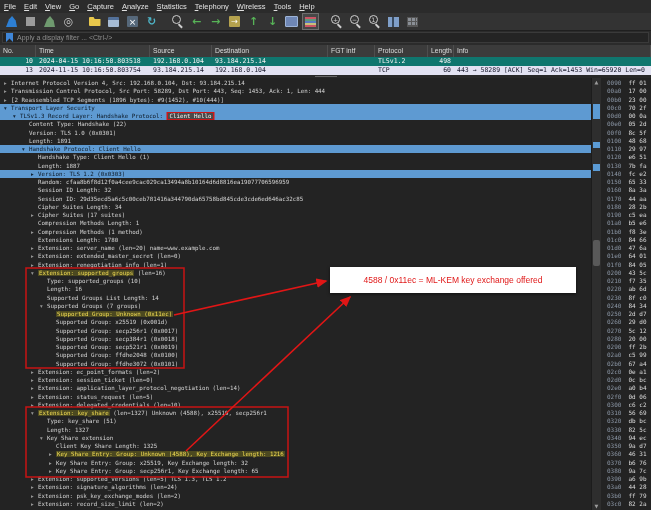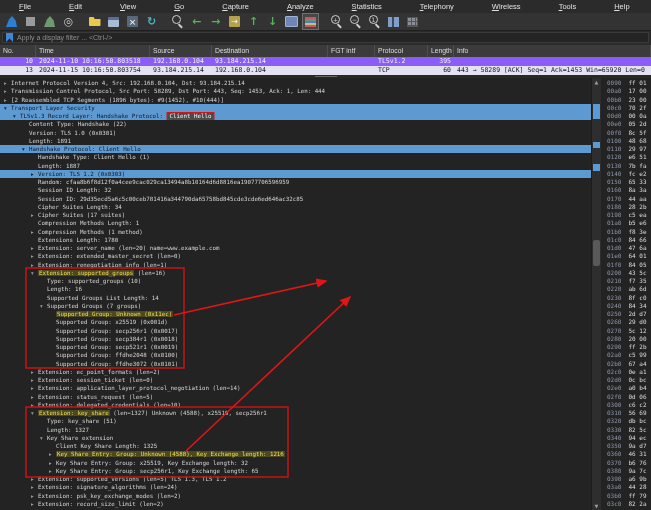--- a/index.html
+++ b/index.html
@@ -2,21 +2,21 @@
 <html><head>
 <meta charset="utf-8">
 <style>
   html,body{margin:0;padding:0;background:#1a1a1a;}
   .app{position:relative;width:651px;height:510px;overflow:hidden;background:#242424;
        font-family:"DejaVu Sans Mono",monospace;cursor:default;-webkit-user-select:none;user-select:none;}
 
   
   .menubar{position:absolute;left:0;top:0;width:651px;height:13px;background:#2b2b2b;
            display:flex;align-items:center;font:7.5px "Liberation Sans",sans-serif;color:#e0e0e0;}
-  .mitem{padding:0 19px;line-height:13px;}
+  .mitem{padding:0 4px;line-height:13px;}
   .mitem u{text-decoration:underline;}
 
   
   .toolbar{position:absolute;left:0;top:13px;width:651px;height:18px;background:#333;
            border-bottom:1px solid #1f1f1f;display:flex;align-items:center;padding-left:2px;box-sizing:border-box;}
   .tbi{width:15px;height:15px;margin:0 2px;display:inline-flex;align-items:center;justify-content:center;
        position:relative;font-family:"DejaVu Sans",sans-serif;}
   .tbsep{width:7px;height:15px;}
   .i-capture-start::before{content:"";width:11px;height:11px;background:#2d7fd3;
        clip-path:polygon(0 100%,100% 100%,88% 42%,55% 0,28% 30%);}
@@ -63,21 +63,21 @@
 
   
   .pgrid{display:grid;grid-template-columns:36px 114px 62px 116px 47px 53px 26px 1fr;}
   .phead{position:absolute;left:0;top:45px;width:651px;height:12px;background:#3b3b3b;}
   .hcell{font:6.8px "Liberation Sans",sans-serif;color:#dcdcdc;line-height:12px;padding-left:3px;
          border-right:1px solid #4e4e4e;overflow:hidden;white-space:nowrap;}
   .prows{position:absolute;left:0;top:57px;width:651px;height:18px;overflow:hidden;background:#1f1f1f;}
   .prow{height:9px;font-size:6.5px;line-height:9px;white-space:nowrap;}
   .pcell{overflow:hidden;white-space:nowrap;padding-left:3px;}
   .pcell.r{text-align:right;padding-right:3px;padding-left:0;}
-  .prow.selected{background:#8b5cf6;color:#f2f2f2;}
+  .prow.selected{background:#0f766e;color:#f2f2f2;}
   .prow.tcp{background:#e2e2f2;color:#16162a;}
   .splitter{position:absolute;left:0;top:75px;width:651px;height:3px;background:#282828;}
   .splitter::after{content:"";position:absolute;left:315px;top:1px;width:22px;height:1px;background:#666;}
 
   
   .main{position:absolute;left:0;top:78px;width:651px;height:432px;background:#232323;}
   .tree{position:absolute;left:0;top:0;width:591px;height:432px;overflow:hidden;padding-top:1px;box-sizing:border-box;}
   .trow{height:8.25px;line-height:8.25px;font-size:5.8px;color:#d4d4d4;white-space:pre;overflow:hidden;}
   .texp{display:inline-block;width:7px;color:#939393;font-size:5.4px;font-family:"DejaVu Sans",sans-serif;}
   .hl-blue{background:#5e9ad2;color:#0c1824;}
@@ -159,26 +159,26 @@
       <span class="hcell">Source</span>
       <span class="hcell">Destination</span>
       <span class="hcell">FGT intf</span>
       <span class="hcell">Protocol</span>
       <span class="hcell">Length</span>
       <span class="hcell">Info</span>
     </div>
   <div class="prows" id="prows">
       <div class="prow pgrid selected">
         <span class="pcell r">10</span>
-        <span class="pcell ">2024-11-10 10:16:50.803518</span>
+        <span class="pcell ">2024-04-15 10:16:50.803518</span>
         <span class="pcell ">192.168.0.104</span>
         <span class="pcell ">93.184.215.14</span>
         <span class="pcell "></span>
         <span class="pcell ">TLSv1.2</span>
-        <span class="pcell r">395</span>
+        <span class="pcell r">498</span>
       </div>
       <div class="prow pgrid tcp">
         <span class="pcell r">13</span>
         <span class="pcell ">2024-11-15 10:16:50.803754</span>
         <span class="pcell ">93.184.215.14</span>
         <span class="pcell ">192.168.0.104</span>
         <span class="pcell "></span>
         <span class="pcell ">TCP</span>
         <span class="pcell r">60</span>
         <span class="pcell ">443 → 58289 [ACK] Seq=1 Ack=1453 Win=65920 Len=0</span>
@@ -298,20 +298,21 @@
         <div class="hrow"><span class="hoff">0360</span><span class="hbytes">46 31</span></div>
         <div class="hrow"><span class="hoff">0370</span><span class="hbytes">b6 76</span></div>
         <div class="hrow"><span class="hoff">0380</span><span class="hbytes">9a 7c</span></div>
         <div class="hrow"><span class="hoff">0390</span><span class="hbytes">a6 9b</span></div>
         <div class="hrow"><span class="hoff">03a0</span><span class="hbytes">44 28</span></div>
         <div class="hrow"><span class="hoff">03b0</span><span class="hbytes">ff 79</span></div>
         <div class="hrow"><span class="hoff">03c0</span><span class="hbytes">82 2a</span></div>
       </div>
   </div>
 
+  <div id="note">4588 / 0x11ec = ML-KEM key exchange offered</div>
 
   <svg id="overlay">
     <defs>
       <marker id="ah" orient="auto" markerWidth="8" markerHeight="8" refX="6" refY="3">
         <path d="M0,0 L7,3 L0,6 z" fill="#e01616"></path>
       </marker>
     </defs>
     <rect x="26" y="268" width="158" height="100" fill="none" stroke="#c81414" stroke-width="1.5"></rect>
     <rect x="26" y="407" width="262" height="70" fill="none" stroke="#c81414" stroke-width="1.5"></rect>
     <line x1="174" y1="315" x2="326" y2="281" stroke="#e01616" stroke-width="1.6" marker-end="url(#ah)"></line>

